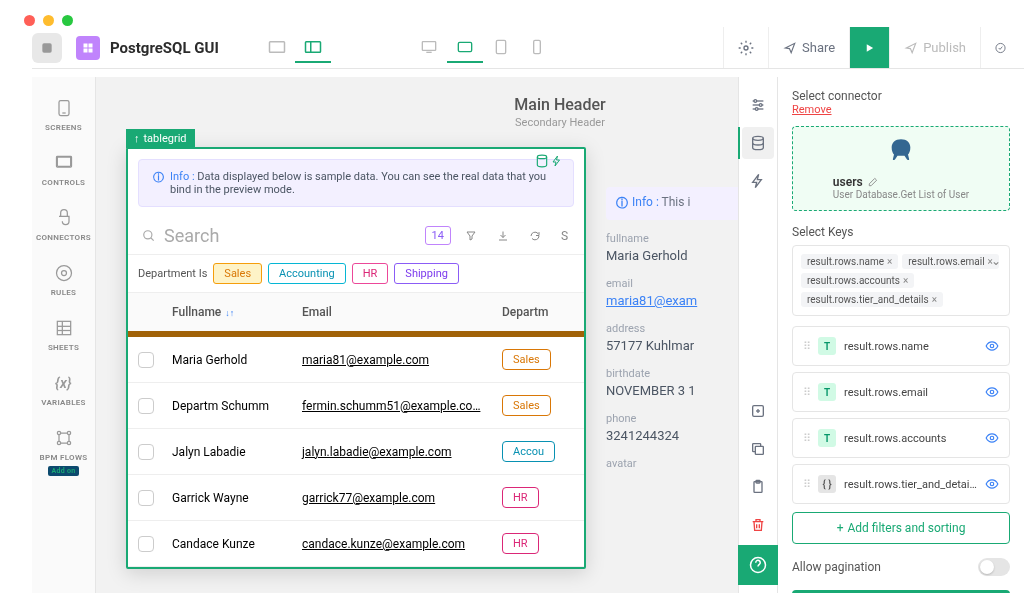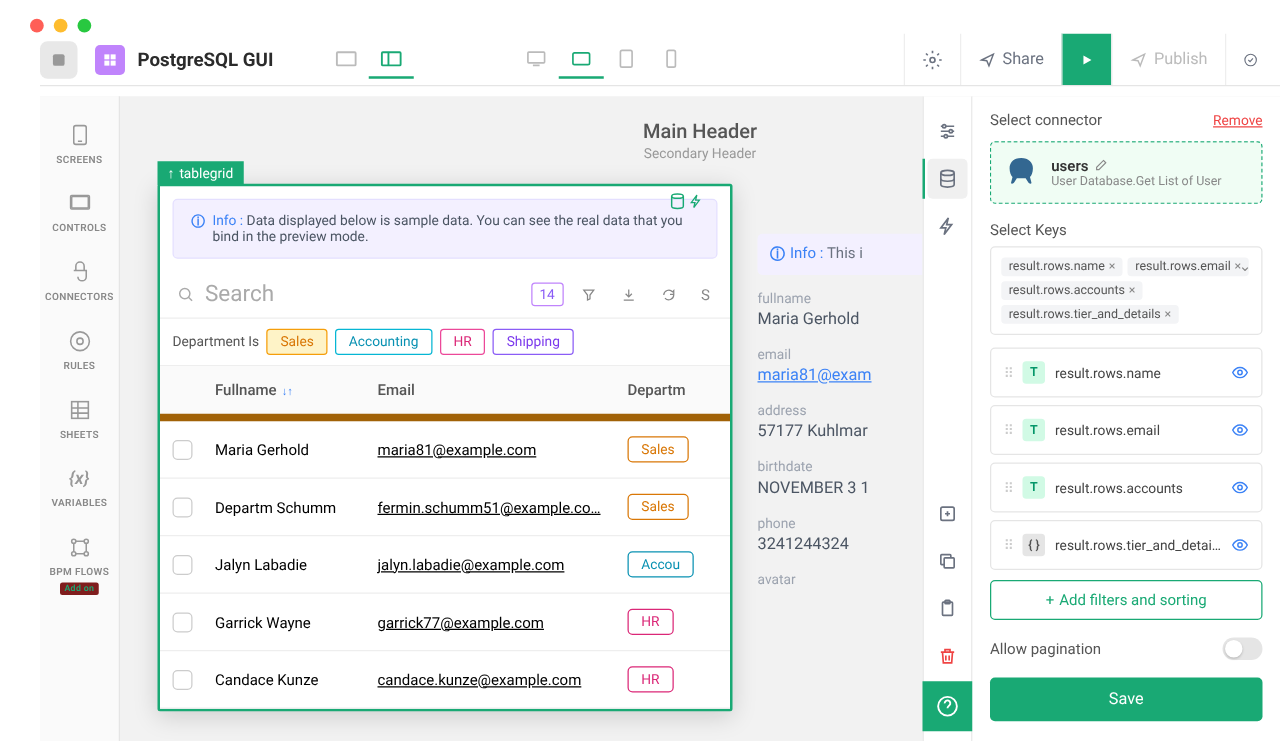--- a/index.html
+++ b/index.html
@@ -24,21 +24,21 @@
 .top-actions { position: absolute; right: 4px; top: 0; display: flex; align-items: center; height: 100%; gap: 0; }
 .top-action { display: flex; align-items: center; gap: 5px; padding: 0 14px; height: 100%; color: #6b7280; font-size: 13px; border-left: 1px solid #eee;}
 .play-btn { background: #19a974; color: #fff; width: 40px; justify-content: center; }
 .check-btn { width: 40px; justify-content: center;}
 
 .main-area { position: absolute; top: 77px; left: 32px; right: 0; bottom: 0; display: flex; background: #f2f2f2; }
 
 .left-rail { width: 64px; background: #fafafa; border-right: 1px solid #e5e5e5; display: flex; flex-direction: column; align-items: center; padding-top: 10px; }
 .rail-item { display: flex; flex-direction: column; align-items: center; gap: 4px; padding: 10px 0; color: #888; font-size: 8px; font-weight: 600; letter-spacing: 0.3px; width: 100%; }
 .rail-icon { width: 22px; height: 22px; display: flex; align-items: center; justify-content: center; color: #999; }
-.addon-badge { background: #7f1d1d; color: #19a974; font-size: 7px; padding: 1px 4px; border-radius: 2px; }
+.addon-badge { background: #0c4a6e; color: #19a974; font-size: 7px; padding: 1px 4px; border-radius: 2px; }
 
 .canvas { flex: 1; position: relative; overflow: hidden; }
 .header-section { text-align: center; padding: 18px 0 8px; }
 .main-header { font-size: 16px; color: #555; font-weight: 500; }
 .sec-header { font-size: 11px; color: #999; margin-top: 2px; }
 
 .tablegrid-wrap { position: absolute; top: 70px; left: 30px; width: 460px; background: #fff; border: 2px solid #19a974; border-radius: 2px; box-shadow: 0 4px 20px rgba(0,0,0,0.15); }
 .tablegrid-tag { position: absolute; top: -20px; left: -2px; background: #19a974; color: #fff; font-size: 11px; padding: 3px 8px; display: flex; align-items: center; gap: 4px; }
 .tg-header { padding: 10px 14px; background: #f3f0ff; border: 1px solid #e4dfff; margin: 10px; border-radius: 4px; font-size: 11px; color: #4b5563; display: flex; align-items: flex-start; gap: 6px; position: relative;}
 .tg-header .db-icons { position: absolute; right: 10px; top: -6px; color: #19a974; display:flex; gap:2px;}
@@ -74,24 +74,24 @@
 .df-link { color: #3b82f6; text-decoration: underline; }
 
 .icon-rail { position: absolute; right: 246px; top: 0; bottom: 0; width: 40px; background: #fff; border-left: 1px solid #e5e5e5; border-right: 1px solid #e5e5e5; display: flex; flex-direction: column; align-items: center; padding-top: 10px; gap: 2px;}
 .ir-item { width: 32px; height: 32px; display: flex; align-items: center; justify-content: center; color: #6b7280; border-radius: 4px; margin: 2px 0;}
 .ir-item.active { background: #f0f0f0; position:relative;}
 .ir-item.active::before { content:''; position:absolute; left:-4px; top:0; bottom:0; width:2px; background:#19a974;}
 .ir-delete { color: #ef4444; }
 .ir-help { background: #19a974; color: #fff; margin-top: auto; margin-bottom: 8px; width: 40px; height:40px; border-radius: 0;}
 
 .right-panel { position: absolute; right: 0; top: 0; bottom: 0; width: 246px; background: #fff; padding: 12px 14px; overflow-y: auto; font-size: 12px; }
-.rp-row { display: flex; justify-content: space-between; align-items: center; margin-bottom: 10px; }
+.rp-row { display: flex; justify-content: space-between; align-items: flex-start; margin-bottom: 10px; flex-direction: column; }
 .rp-label { color: #555; font-size: 12px; }
 .remove-link { color: #ef4444; font-size: 11px; text-decoration: underline;}
-.connector-box { border: 1px dashed #19a974; background: #f0fdf4; border-radius: 4px; padding: 10px; display: flex; align-items: center; gap: 10px; margin-bottom: 14px;}
+.connector-box { border: 1px dashed #19a974; background: #f0fdf4; border-radius: 4px; padding: 10px; display: flex; align-items: center; gap: 10px; margin-bottom: 14px; flex-direction: column;}
 .pg-icon { width: 28px; height: 28px; color:#336791;}
 .cb-title { font-size: 12px; font-weight: 600; color: #333; display:flex; align-items:center; gap:4px;}
 .cb-sub { font-size: 10px; color: #888; }
 .keys-box { border: 1px solid #e5e5e5; border-radius: 4px; padding: 6px; margin-bottom: 10px; position:relative;}
 .key-tag { display: inline-flex; align-items: center; background: #f3f4f6; color: #555; font-size: 10px; padding: 2px 6px; border-radius: 3px; margin: 2px; gap: 3px;}
 .key-tag .x { color: #888; cursor: pointer;}
 .chev { position:absolute; right:8px; top:8px; color:#888;}
 .field-item { display: flex; align-items: center; gap: 8px; padding: 10px; border: 1px solid #e5e5e5; border-radius: 4px; margin-bottom: 6px; font-size: 11px; color: #444;}
 .drag-dots { color: #ccc; letter-spacing: -1px;}
 .type-badge { width: 18px; height: 18px; border-radius: 3px; display: flex; align-items: center; justify-content: center; font-size: 10px; font-weight: 600;}

